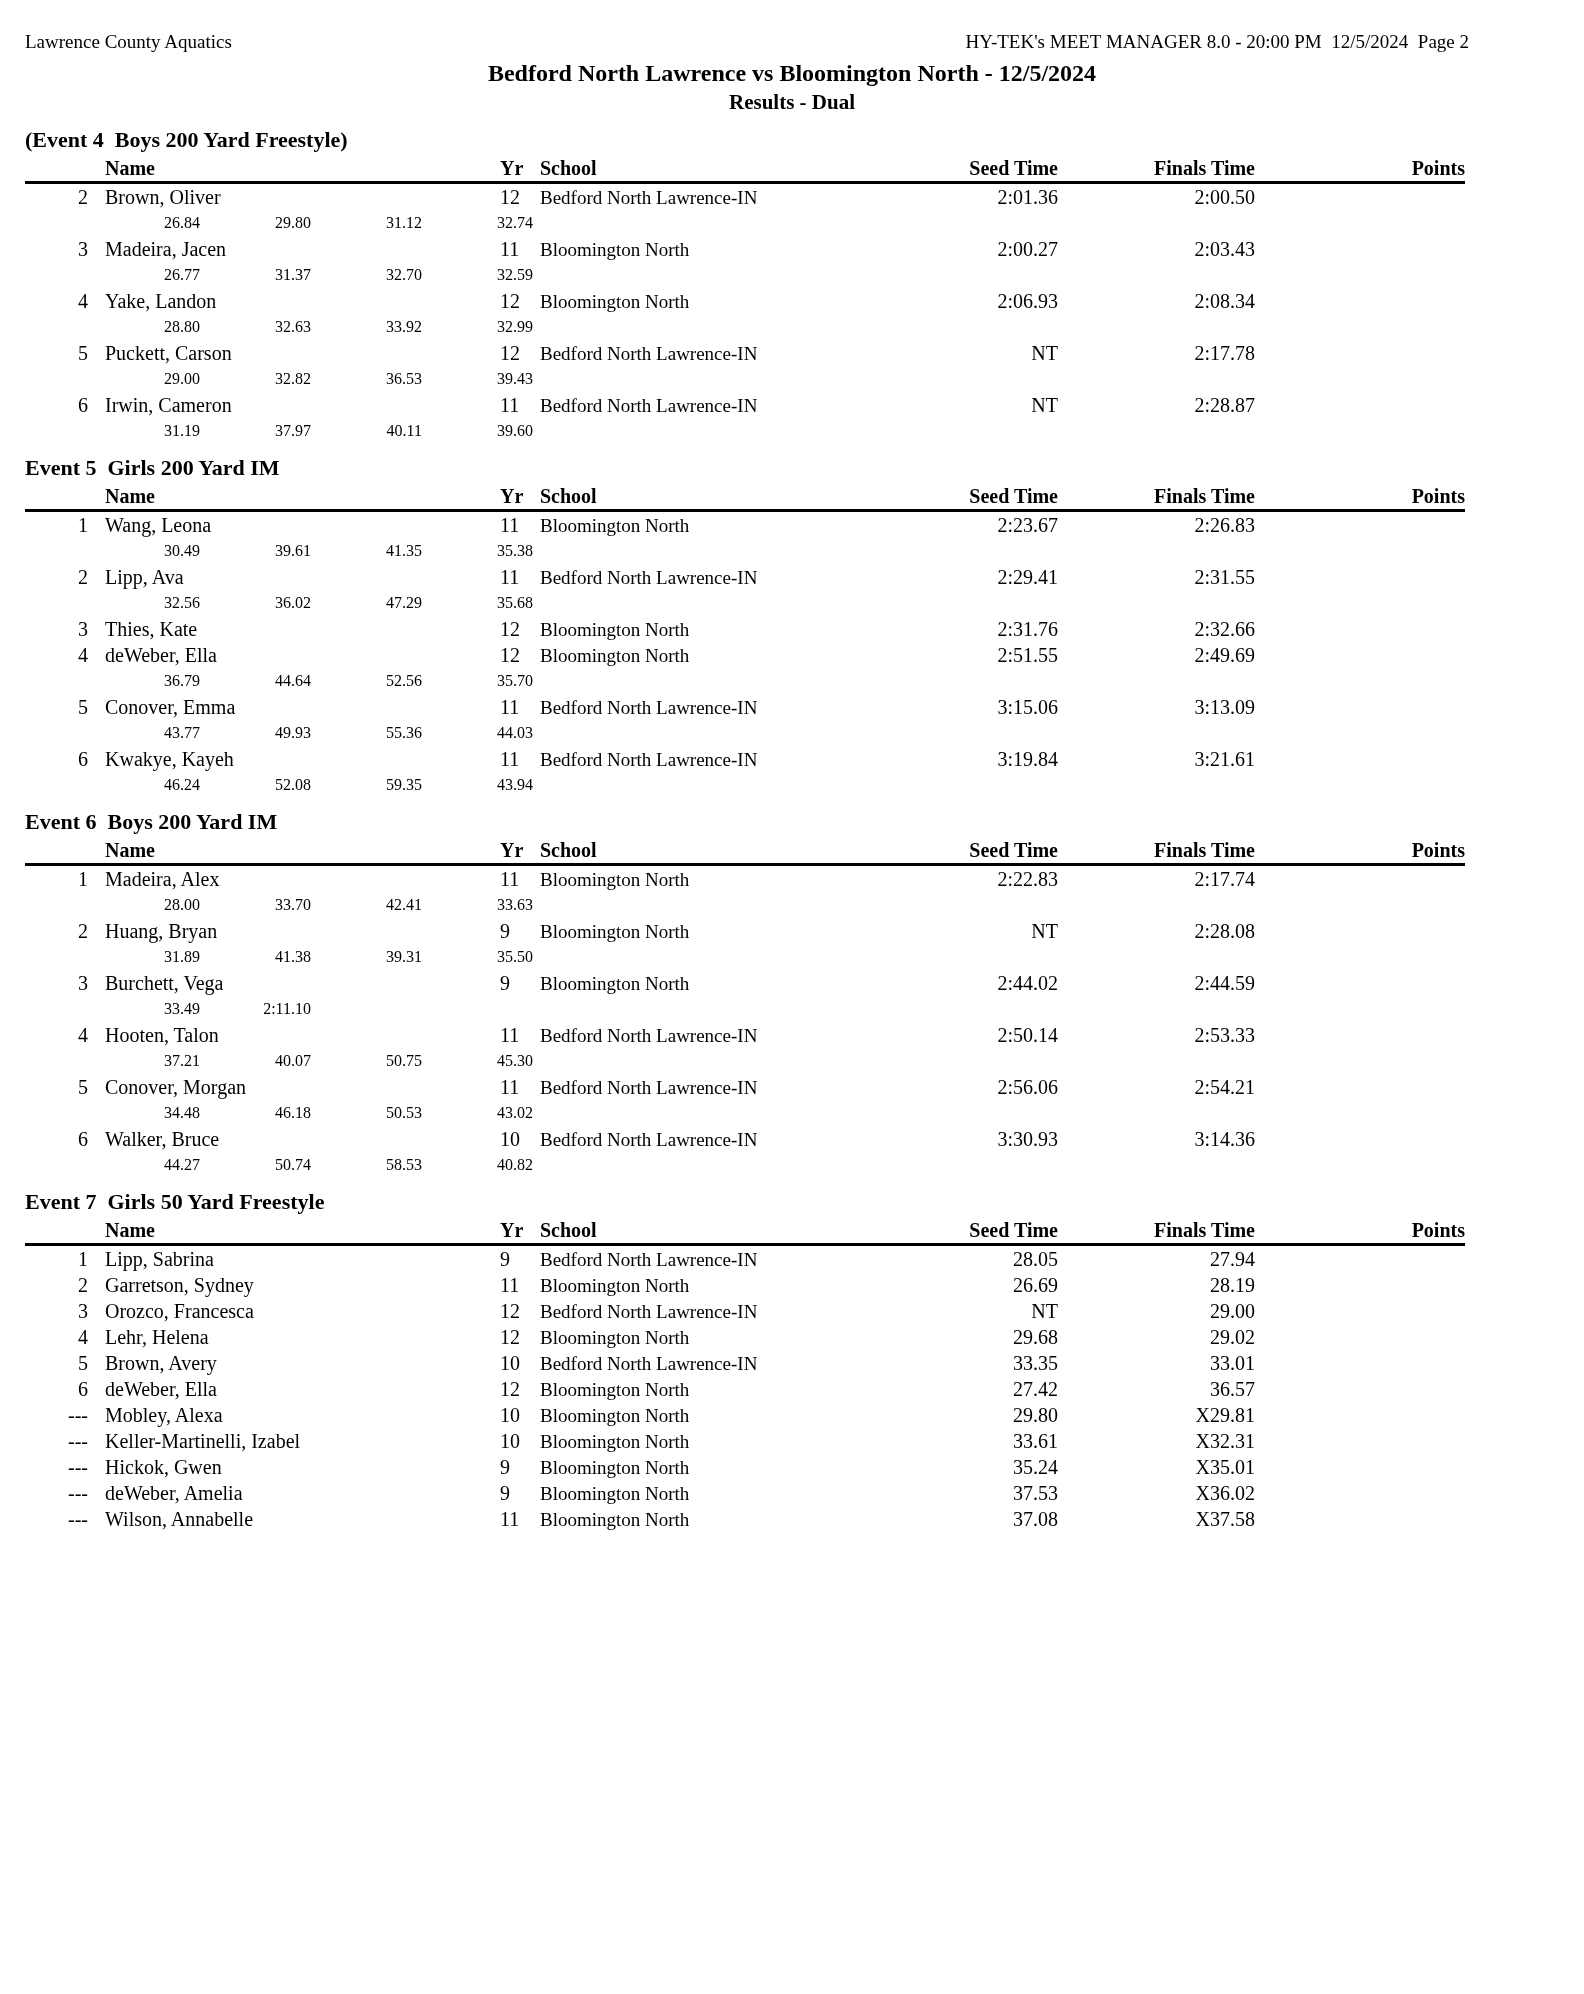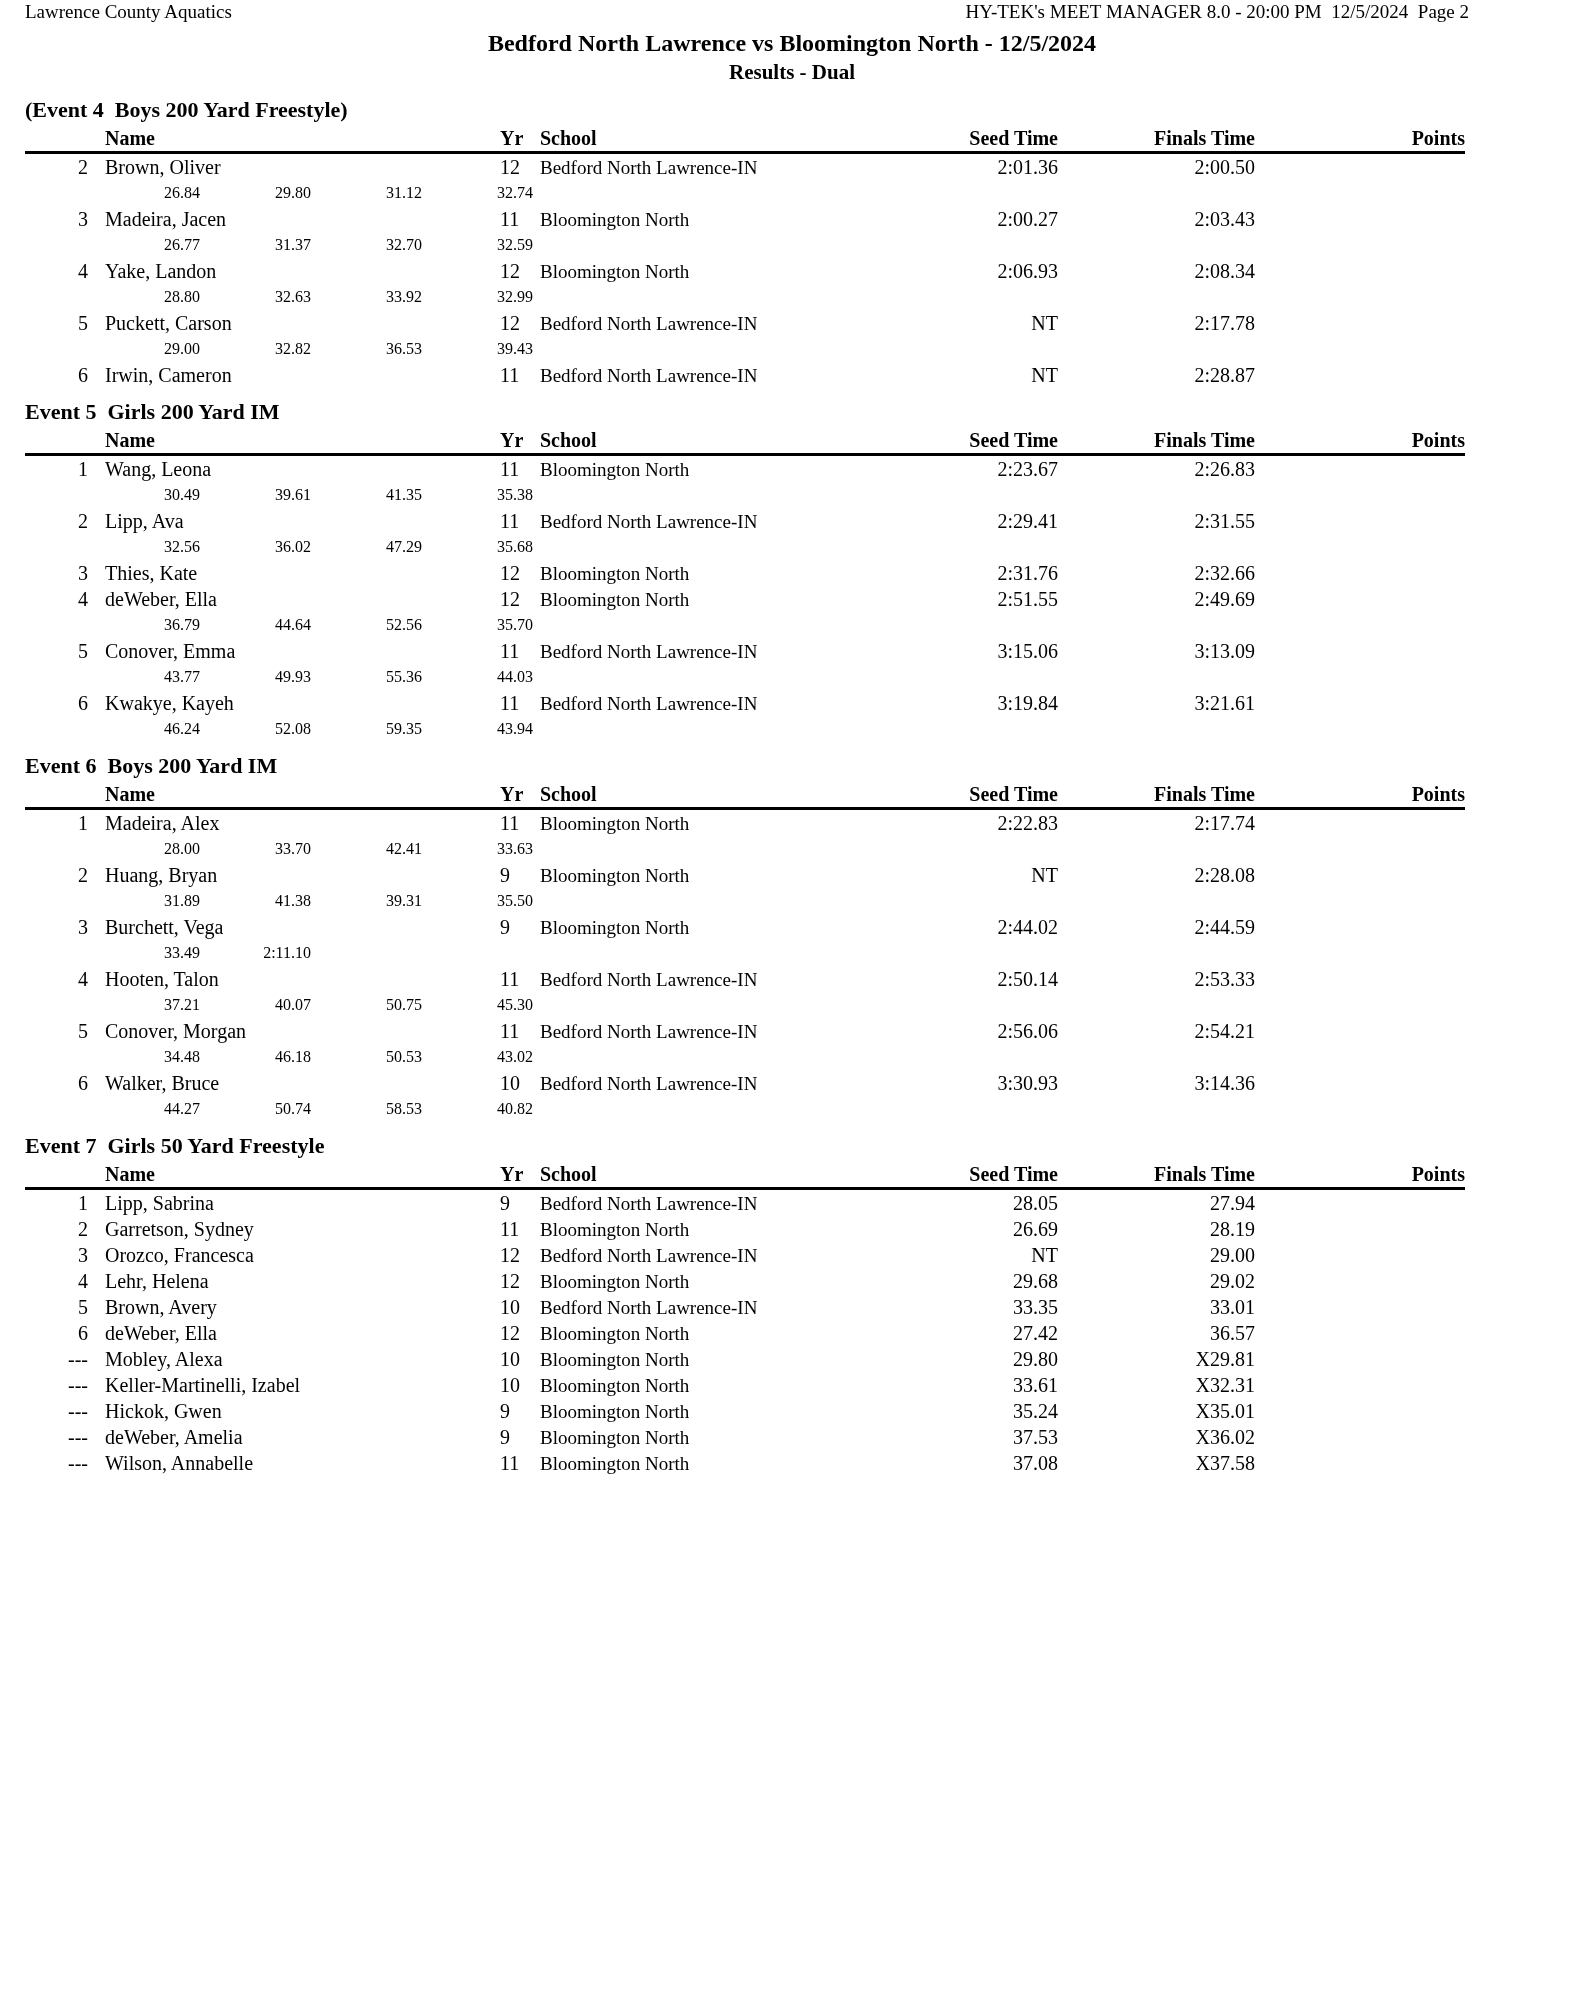--- a/index.html
+++ b/index.html
@@ -4,21 +4,21 @@
 <style>
   * { margin: 0; padding: 0; box-sizing: border-box; }
   html, body { background: #ffffff; }
   body {
     width: 1584px;
     height: 1994px;
     font-family: "Liberation Serif", "DejaVu Serif", serif;
     color: #000000;
     overflow: hidden;
   }
-  .page { }
+  .page { padding-top: 30px; }
 
   .page-header {
     margin: 0 115px 0 25px;
     display: flex;
     justify-content: space-between;
     font-size: 19px;
     line-height: 24px;
   }
   .ph-right { white-space: pre; }
 
@@ -155,20 +155,21 @@
 <div class="splits-row"><span class="split">29.00</span><span class="split">32.82</span><span class="split">36.53</span><span class="split">39.43</span></div>
   <div class="trow result-row">
     <span class="c c-place">6</span>
     <span class="c c-name">Irwin, Cameron</span>
     <span class="c c-yr">11</span>
     <span class="c c-school">Bedford North Lawrence-IN</span>
     <span class="c c-seed">NT</span>
     <span class="c c-finals">2:28.87</span>
     <span class="c c-points"></span>
   </div>
+<div class="splits-row"><span class="split">31.19</span><span class="split">37.97</span><span class="split">40.11</span><span class="split">39.60</span></div>
         </div>
   </section>
 
   <section class="event">
     <div class="event-title">Event 5  Girls 200 Yard IM</div>
     <div class="trow table-header">
       <span class="c c-place"></span>
       <span class="c c-name">Name</span>
       <span class="c c-yr">Yr</span>
       <span class="c c-school">School</span>

